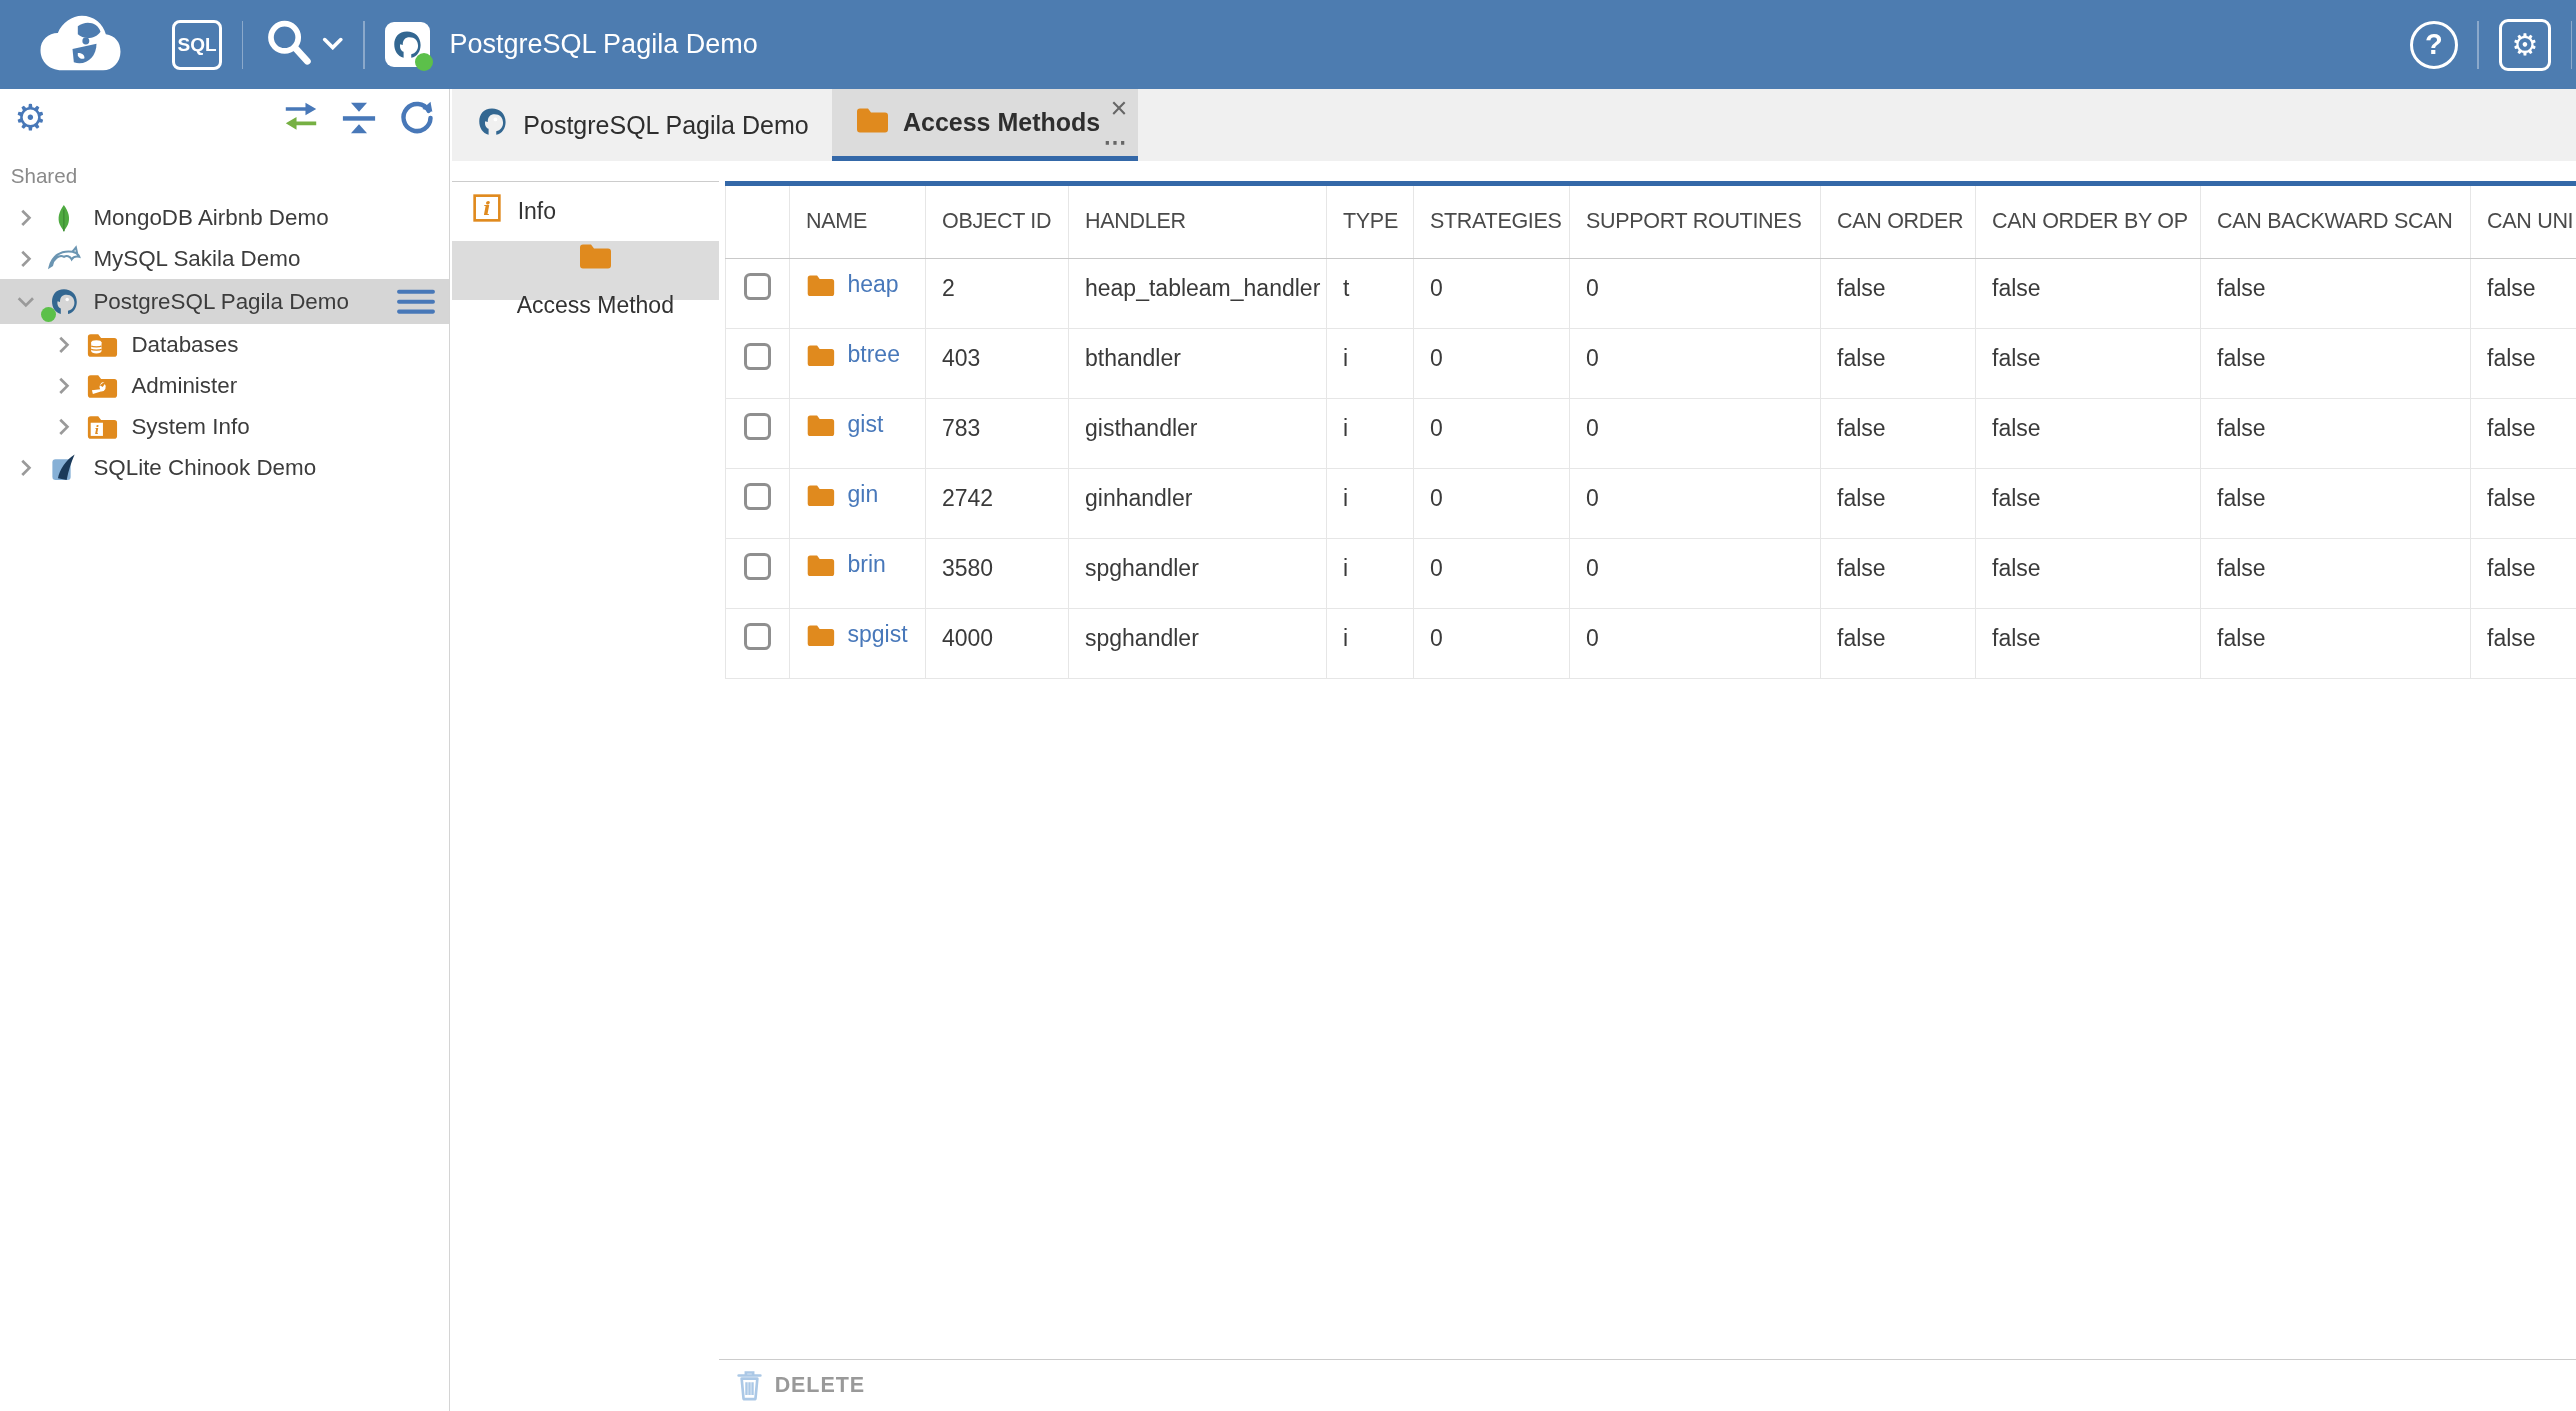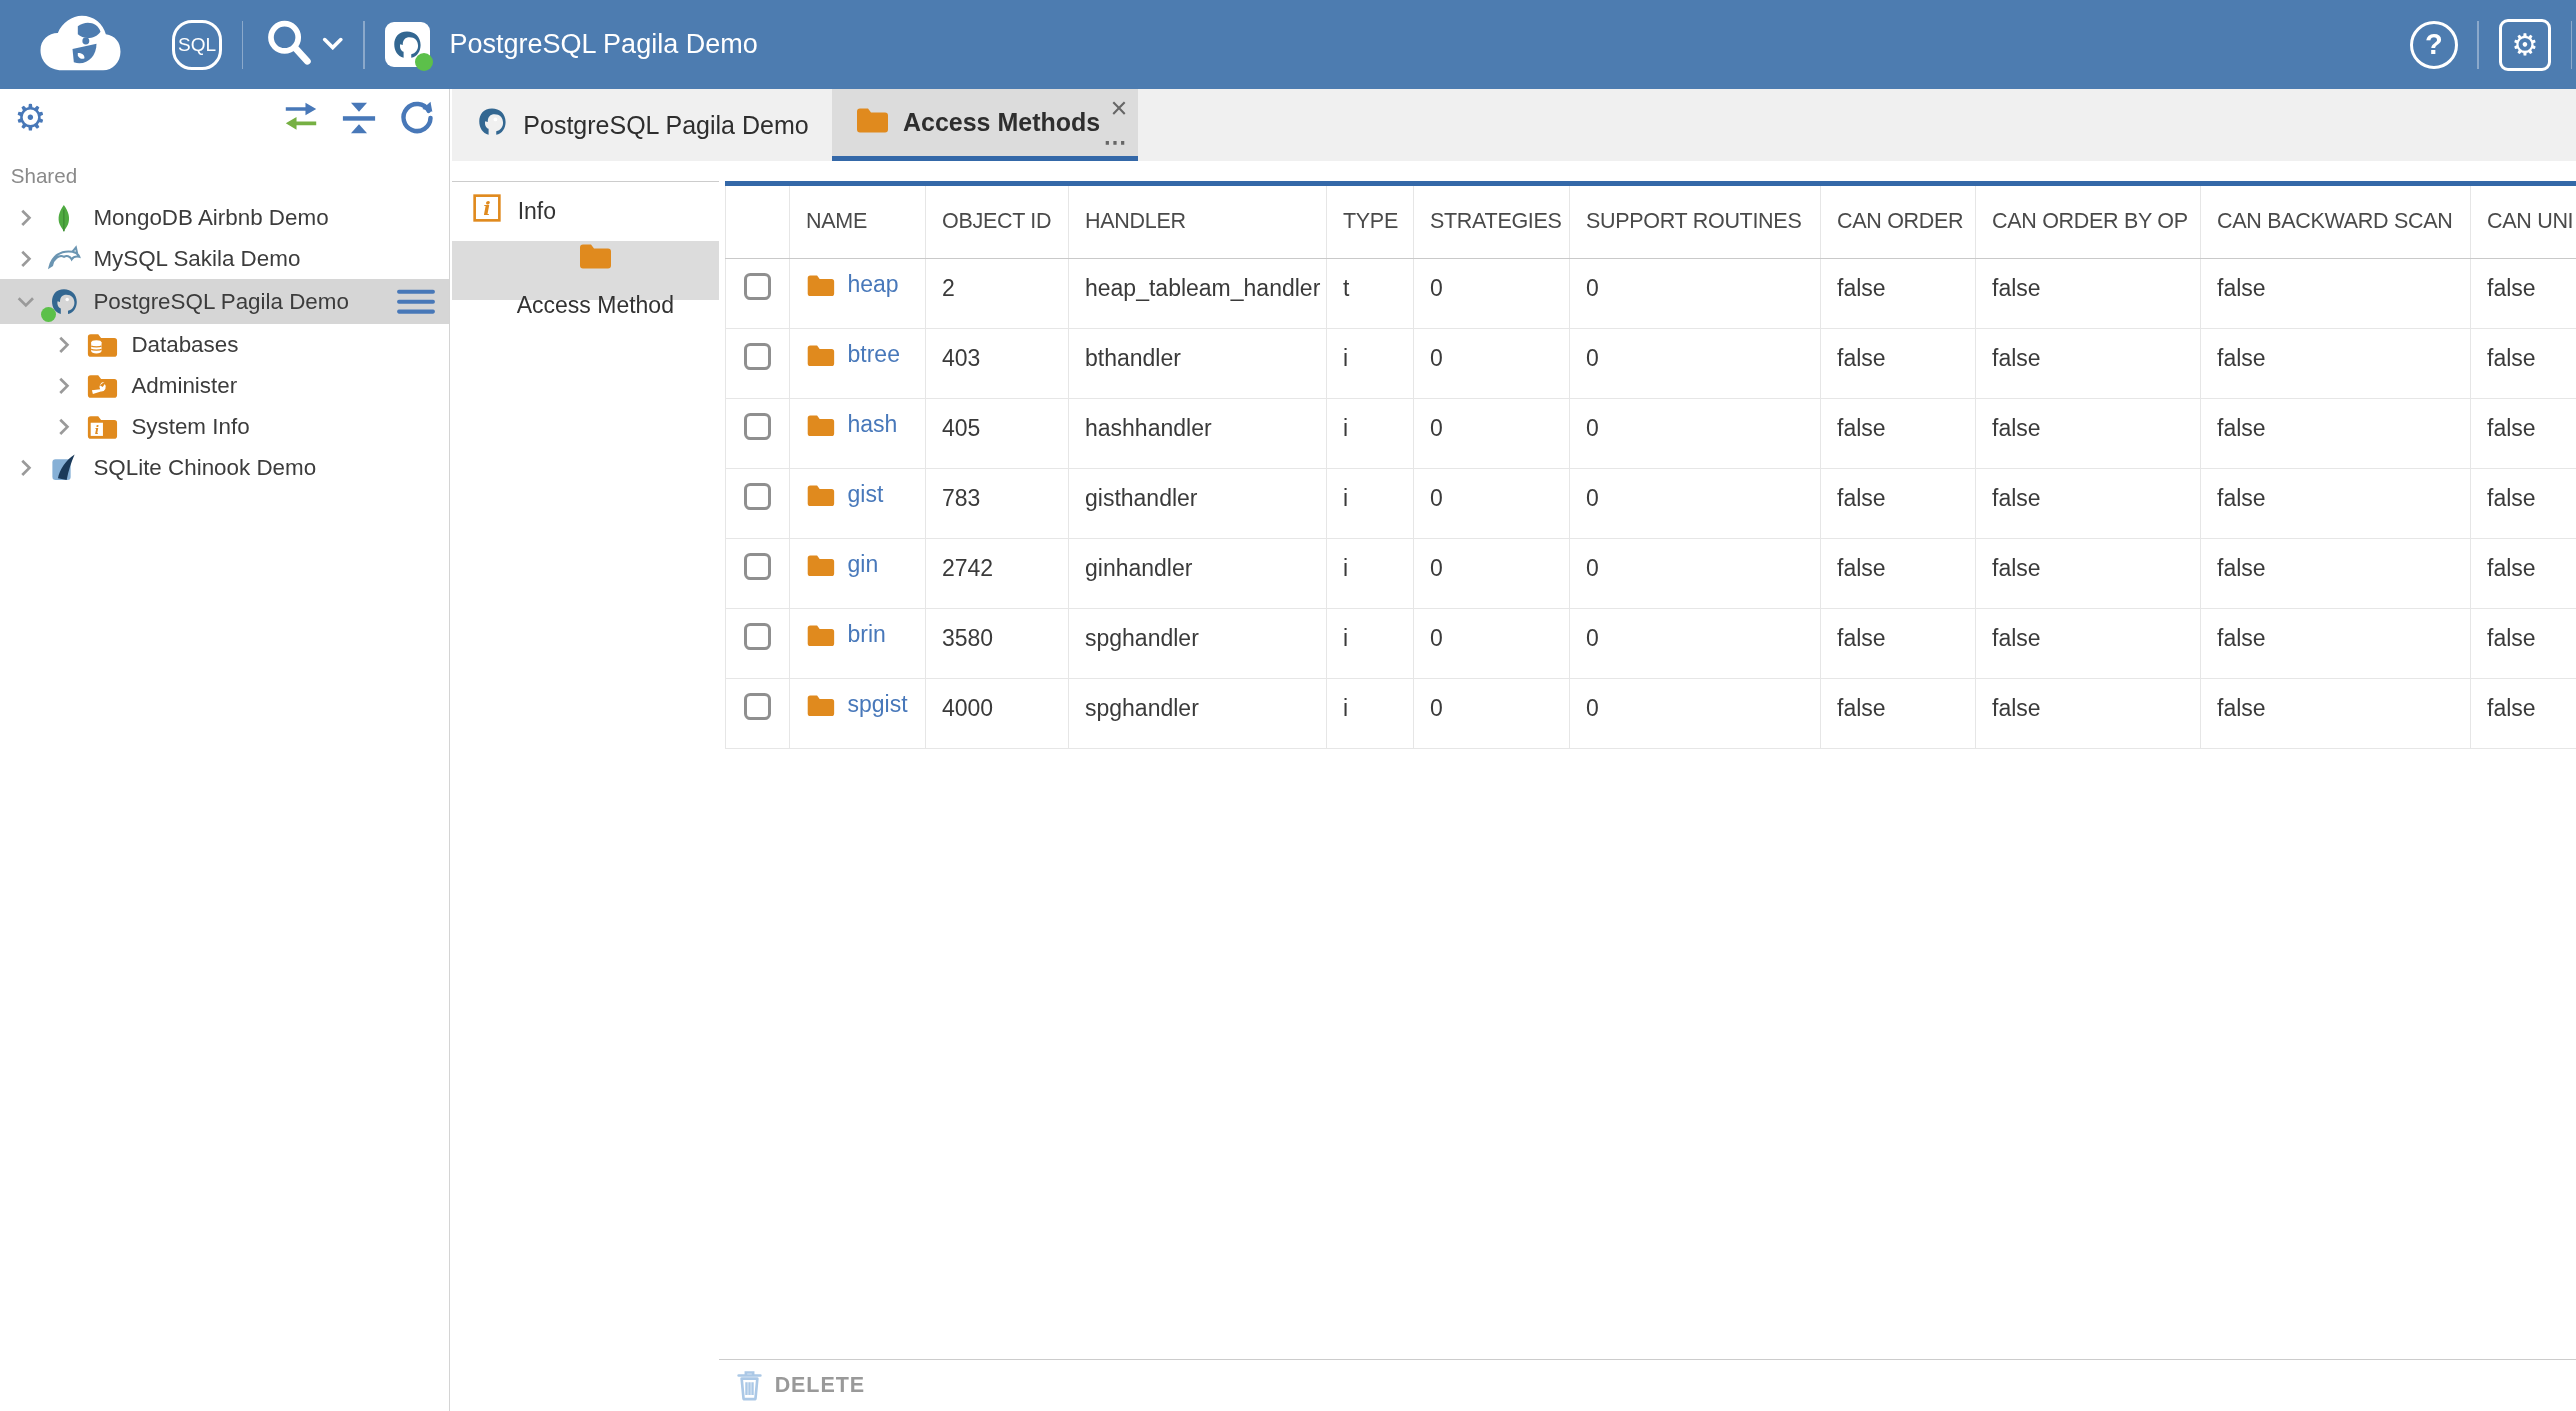--- a/index.html
+++ b/index.html
@@ -12,22 +12,22 @@
   :root{
     --topbar-bg:#4d7cb0; --accent:#3468a8; --link:#4878ba; --orange:#e08a1e;
     --green:#5cc04a; --sel-gray:#d6d6d6; --strip-gray:#f0f0f0; --tab-active:#dcdcdc;
     --border-light:#e6e6e6; --border-mid:#c9c9c9; --text-dark:#3a3a3a; --text-gray:#8a8a8a;
   }
 
   
   .topbar{ position:absolute; top:0; left:0; right:0; height:89px;
     background:var(--topbar-bg); display:flex; align-items:center; color:#fff; }
   .tb-logo{ margin-left:36px; display:flex; align-items:center; }
-  .tb-sql{ margin-left:47px; width:50px; height:50px; border:3.6px solid #fff; border-radius:20px;
-    display:flex; align-items:center; justify-content:center; font-weight:400; font-size:19px; cursor:pointer;}
+  .tb-sql{ margin-left:47px; width:50px; height:50px; border:3.6px solid #fff; border-radius:8px;
+    display:flex; align-items:center; justify-content:center; font-weight:700; font-size:19px; cursor:pointer;}
   .tb-divider{ width:1.8px; height:48px; background:rgba(255,255,255,.35); margin:0 19.7px; }
   .tb-query{ display:flex; align-items:center; gap:9px; cursor:pointer; }
   .tb-conn{ display:flex; align-items:center; gap:19.7px; }
   .tb-appicon{ position:relative; width:45px; height:45px; background:#fff; border-radius:9px;
     display:flex; align-items:center; justify-content:center; }
   .tb-appicon .statusdot{ position:absolute; right:-3.6px; bottom:-3.6px; width:18px; height:18px;
     border-radius:50%; background:var(--green); }
   .tb-title{ font-size:27px; color:#fff; }
   .tb-spacer{ flex:1; }
   .tb-help{ width:48px; height:48px; border:3.6px solid #fff; border-radius:50%;
@@ -415,39 +415,20 @@
               <td>bthandler</td>
               <td>i</td>
               <td>0</td>
               <td>0</td>
               <td>false</td>
               <td>false</td>
               <td>false</td>
               <td>false</td>
             </tr>
 
-            <tr>
-              <td class="c-check"><span class="checkbox"></span></td>
-              <td class="c-name">
-                <span class="rowfolder">
-                  <svg width="29" height="24" viewBox="0 0 34 28">
-                    <path d="M2 6 C2 4 3 3 5 3 L13 3 L16 7 L30 7 C32 7 33 8 33 10 L33 24 C33 26 32 27 30 27 L5 27 C3 27 2 26 2 24 Z" fill="#e08a1e"></path>
-                  </svg>
-                </span><a>hash</a>
-              </td>
-              <td>405</td>
-              <td>hashhandler</td>
-              <td>i</td>
-              <td>0</td>
-              <td>0</td>
-              <td>false</td>
-              <td>false</td>
-              <td>false</td>
-              <td>false</td>
-            </tr>
 
             <tr>
               <td class="c-check"><span class="checkbox"></span></td>
               <td class="c-name">
                 <span class="rowfolder">
                   <svg width="29" height="24" viewBox="0 0 34 28">
                     <path d="M2 6 C2 4 3 3 5 3 L13 3 L16 7 L30 7 C32 7 33 8 33 10 L33 24 C33 26 32 27 30 27 L5 27 C3 27 2 26 2 24 Z" fill="#e08a1e"></path>
                   </svg>
                 </span><a>gist</a>
               </td>

